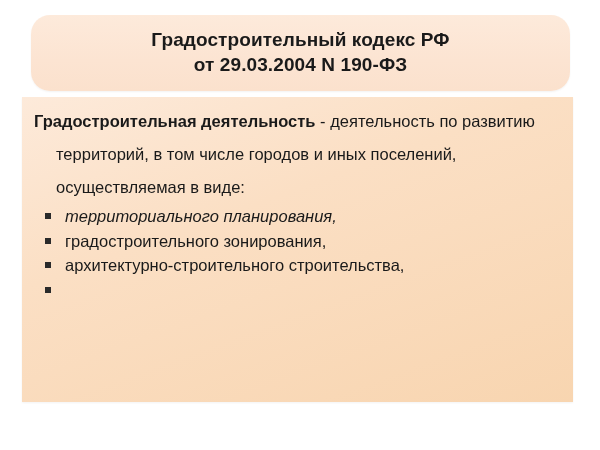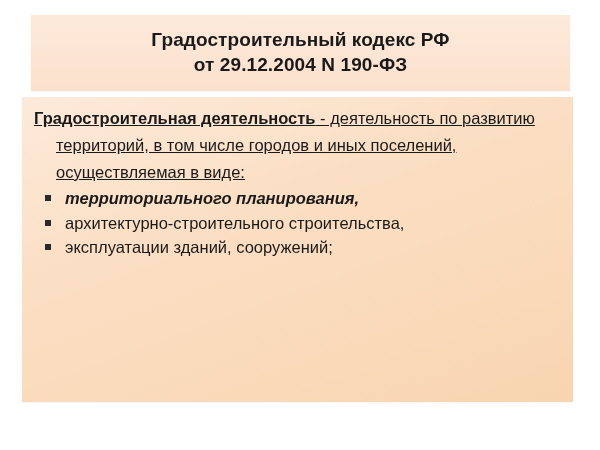--- a/index.html
+++ b/index.html
@@ -32,20 +32,21 @@
     width: 539px;
     height: 76px;
     background: linear-gradient(180deg, #fdeadb 0%, #fce4d2 60%, #fbe1cd 100%);
     box-shadow: 0 1px 2px rgba(0,0,0,0.05);
     display: flex;
     flex-direction: column;
     align-items: center;
     justify-content: center;
     box-sizing: border-box;
     padding: 4px 10px 6px 10px;
+    border-radius: 19px;
   }
   .title-line {
     font-size: 19px;
     font-weight: bold;
     color: #1a1a1a;
     line-height: 25px;
     text-align: center;
     letter-spacing: 0.1px;
     white-space: nowrap;
   }
@@ -59,26 +60,25 @@
     height: 305px;
     background: linear-gradient(160deg, #fdeada 0%, #fbdfc4 38%, #f8d5b0 100%);
     box-shadow: 0 1px 2px rgba(0,0,0,0.05);
     box-sizing: border-box;
     padding: 6px 14px 6px 12px;
     overflow: hidden;
   }
 
   .lead-para {
     font-size: 16.5px;
-    line-height: 27px;
+    line-height: 33px;
     color: #1a1a1a;
     margin: 2px 0 1px 0;
     padding-left: 0px;
     text-indent: 0px;
-    text-decoration: underline;
   }
   .lead-para .lead-rest {
     display: inline;
   }
   .lead-para .lead-term {
     font-weight: bold;
   }
   
   .lead-para {
     padding-left: 22px;
@@ -102,60 +102,60 @@
     position: absolute;
     left: 11px;
     top: 8px;
     width: 6px;
     height: 6px;
     background: #2a2a2a;
     display: block;
   }
   ul.bullets li.italic-item .item-text {
     font-style: italic;
-    font-weight: bold;
+    font-weight: normal;
     text-align: center;
   }
   .item-text {
     display: inline;
   }
 </style>
 </head>
 <body>
 
 <div class="slide">
 
   <div class="title-box">
     <div class="title-line">Градостроительный кодекс РФ</div>
-    <div class="title-line">от 29.12.2004 N 190-ФЗ</div>
+    <div class="title-line">от 29.03.2004 N 190-ФЗ</div>
   </div>
 
   <div class="content-box">
 
     <p class="lead-para"><span class="lead-term">Градостроительная деятельность</span><span class="lead-rest"> - деятельность по развитию территорий, в том числе городов и иных поселений, осуществляемая в виде:</span></p>
 
     <ul class="bullets">
 
       <li class="italic-item">
         <span class="bullet-mark"></span>
         <span class="item-text">территориального планирования,</span>
       </li>
 
+      <li>
+        <span class="bullet-mark"></span>
+        <span class="item-text">градостроительного зонирования,</span>
+      </li>
 
 
       <li>
         <span class="bullet-mark"></span>
         <span class="item-text">архитектурно-строительного строительства,</span>
       </li>
 
       <li>
         <span class="bullet-mark"></span>
       </li>
 
-      <li>
-        <span class="bullet-mark"></span>
-        <span class="item-text">эксплуатации зданий, сооружений;</span>
-      </li>
 
     </ul>
   </div>
 
 </div>
 
 </body></html>

